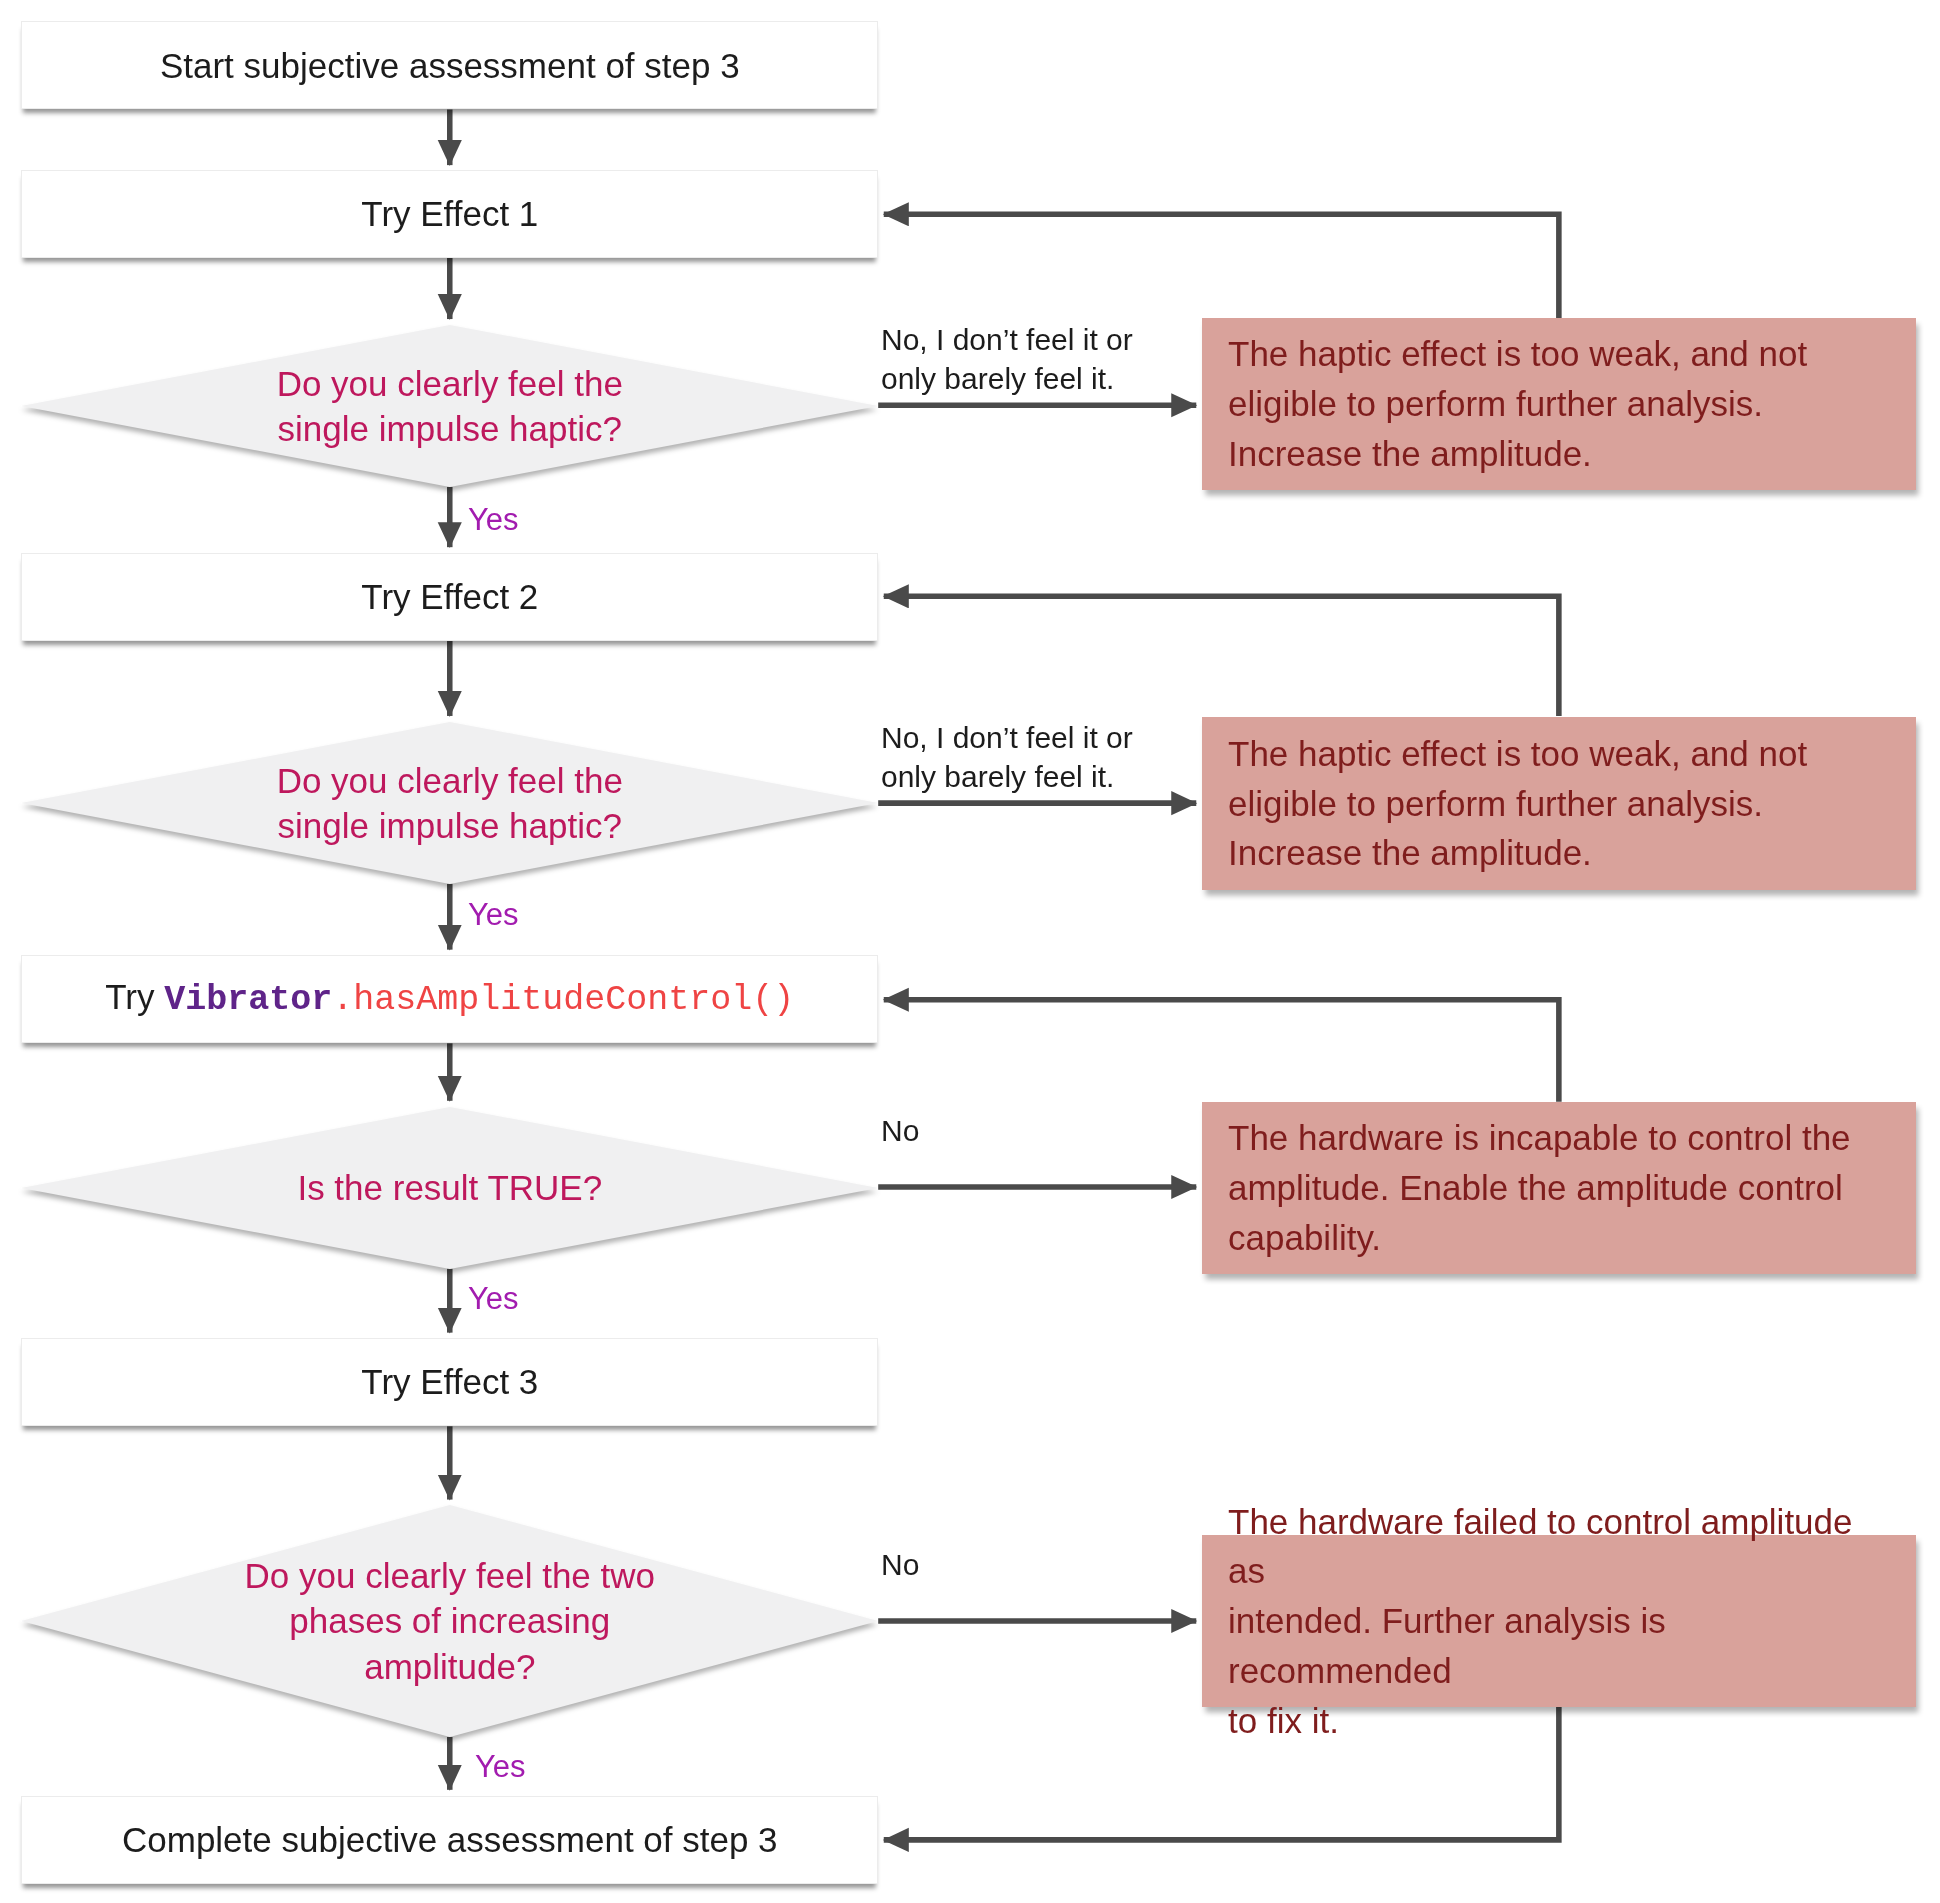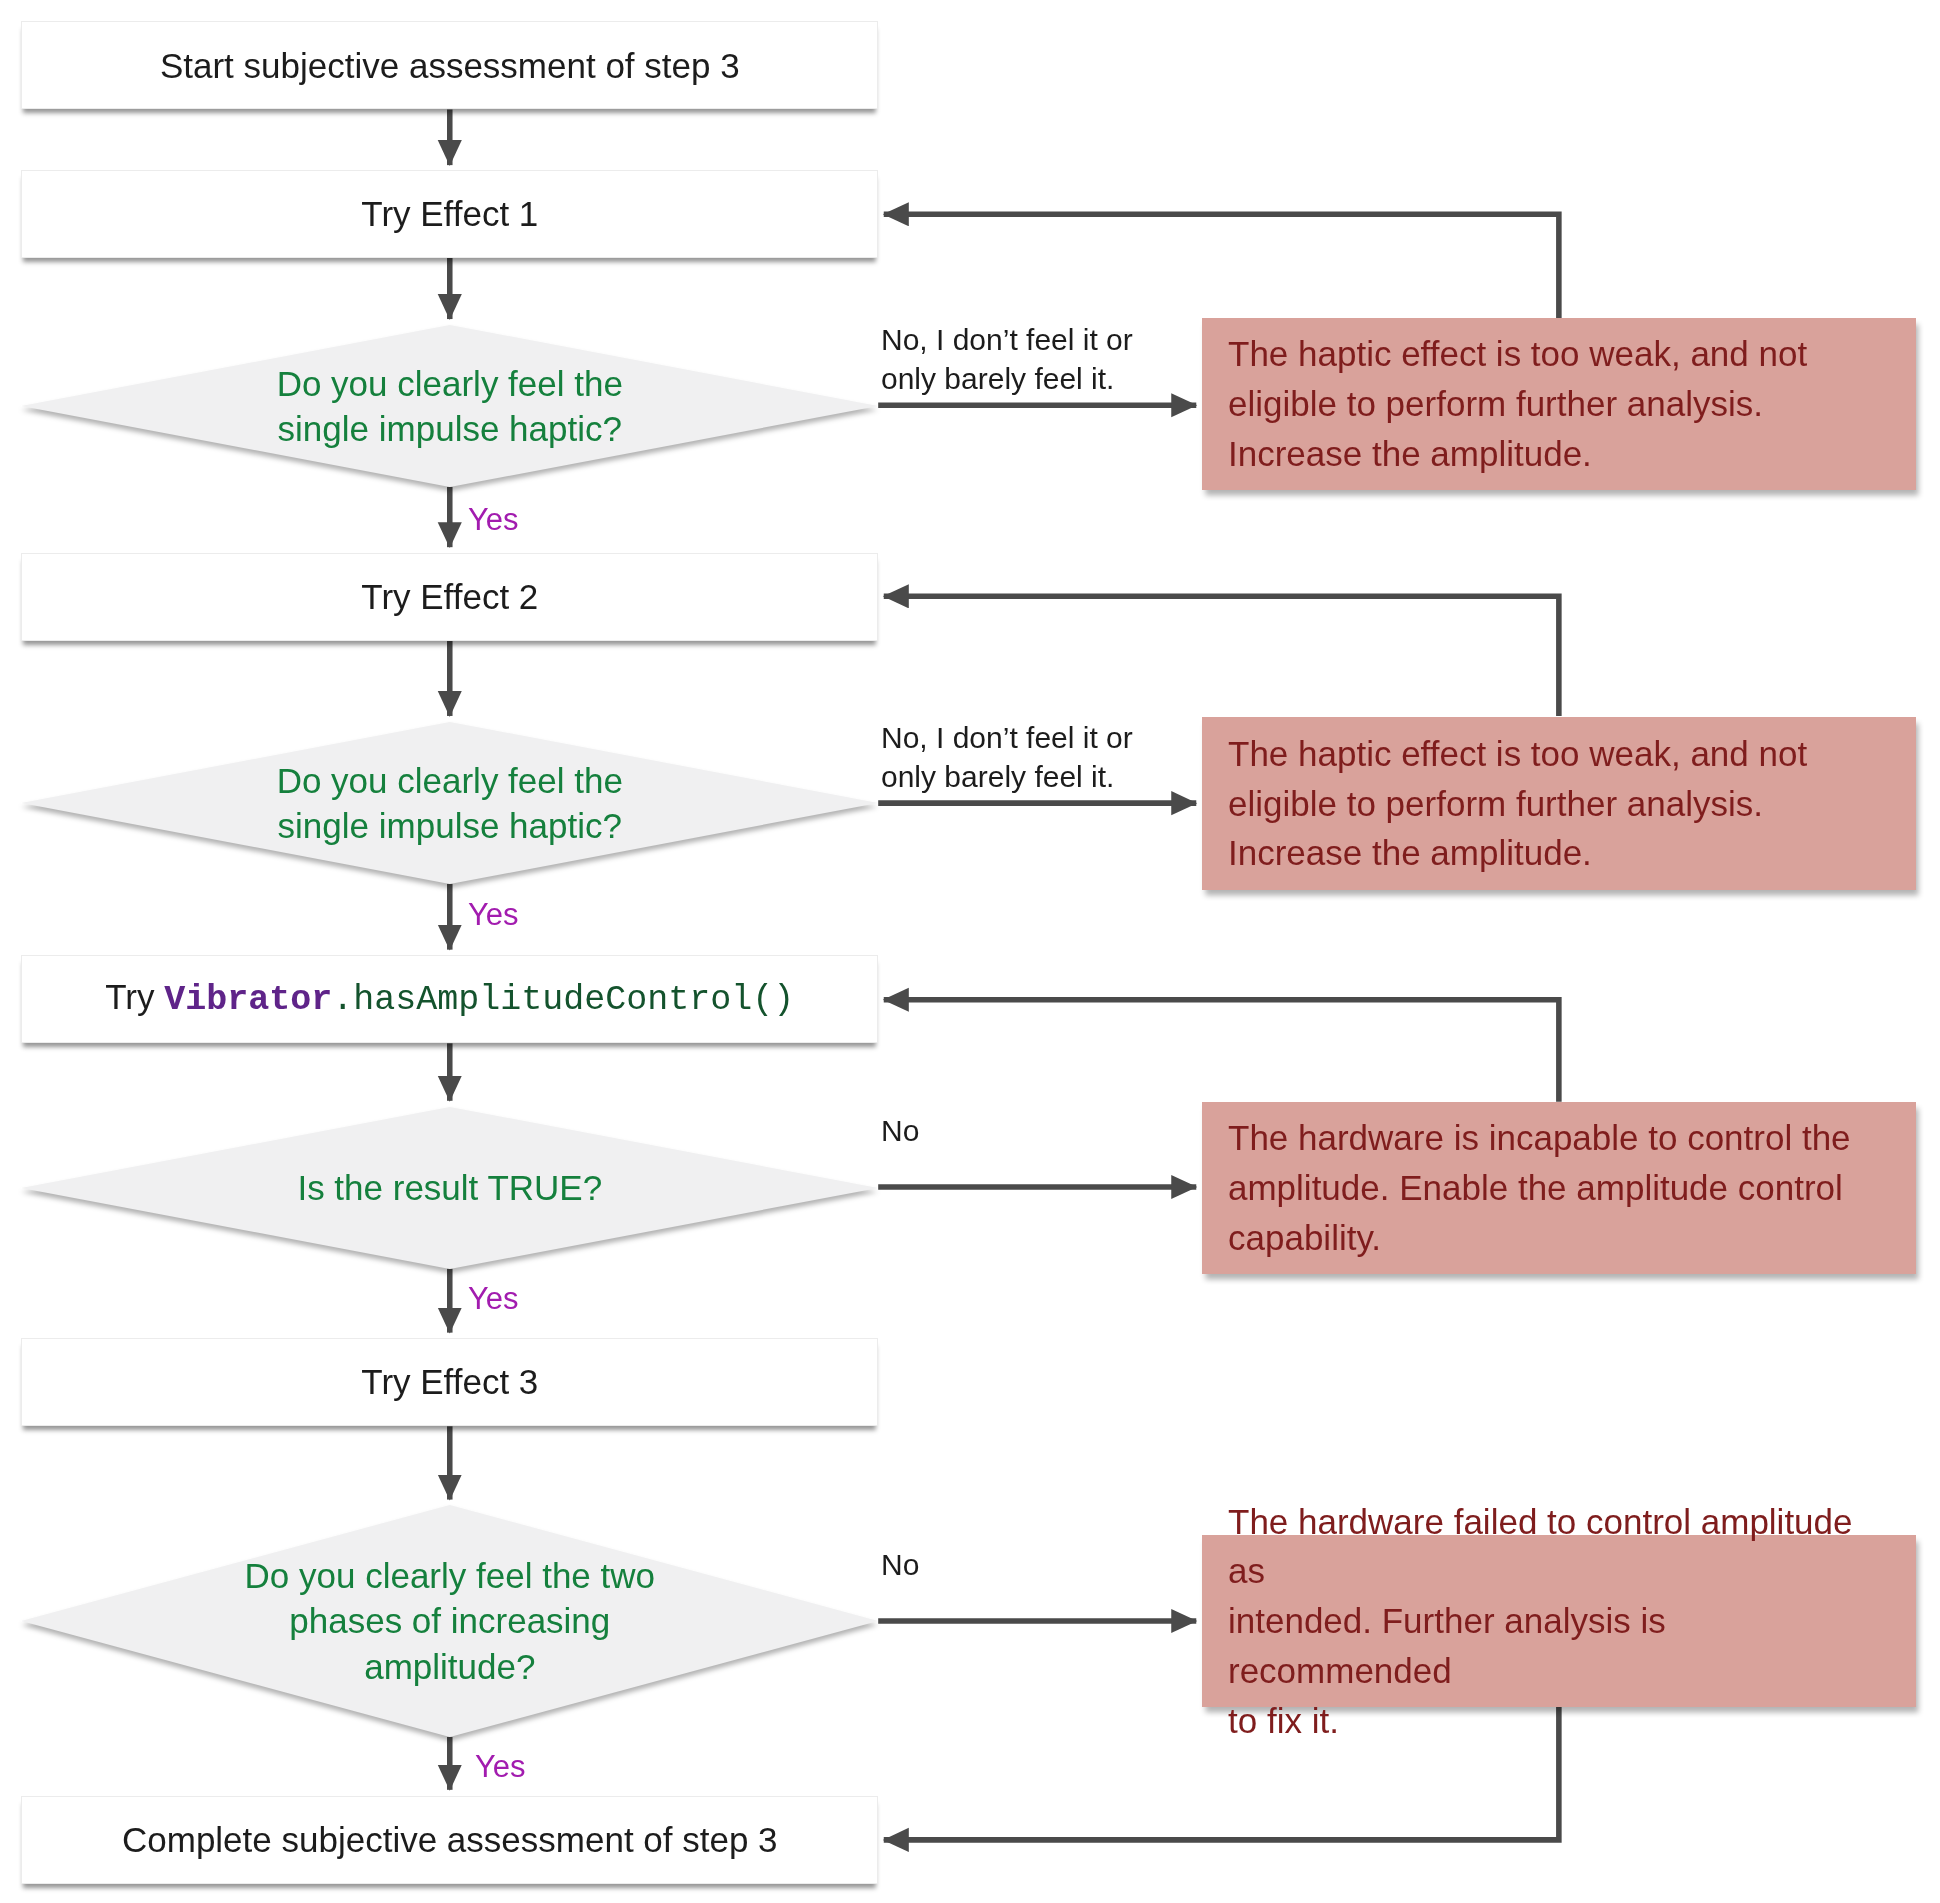--- a/index.html
+++ b/index.html
@@ -20,39 +20,39 @@
     box-shadow:0 5.6px 4.6px -1.9px rgba(0,0,0,0.42);
   }
   .diamond-wrap{
     position:absolute;left:21.3px;width:857px;
     filter:drop-shadow(0 4.6px 2.8px rgba(0,0,0,0.30));
   }
   .diamond{
     width:100%;height:100%;background:#f0f0f1;
     clip-path:polygon(50% 0, 100% 50%, 50% 100%, 0 50%);
     display:flex;align-items:center;justify-content:center;
-    text-align:center;font-size:35px;line-height:1.3;white-space:pre-line;color:#15803d;
+    text-align:center;font-size:35px;line-height:1.3;white-space:pre-line;color:#be185d;
   }
   .errbox{
     position:absolute;left:1202px;width:714px;background:#d9a29b;
     box-shadow:2.8px 5.6px 5.6px rgba(0,0,0,0.30);
     display:flex;align-items:center;box-sizing:border-box;
     padding:0 26px;font-size:35px;line-height:1.42;color:#7f1d1d;
     text-align:left;white-space:pre-line;
   }
   .edge-label{
     position:absolute;font-size:30px;line-height:1.3;color:#1c1c1c;
     text-align:left;white-space:pre-line;
   }
   .yes-label{
     position:absolute;font-size:31px;color:#a21caf;
   }
   .code{font-family:"Liberation Mono","DejaVu Sans Mono",monospace;}
   .code-class{font-weight:bold;color:#5f2489;}
-  .code-method{color:#14532d;}
+  .code-method{color:#ef4444;}
 </style>
 </head>
 <body>
 
 <div id="canvas">
 
   <svg class="connectors" width="1940" height="1903" viewBox="0 0 2092 2052">
     <defs>
       <marker id="ah" markerUnits="userSpaceOnUse" markerWidth="30" markerHeight="28" refX="27" refY="13" orient="auto">
         <path d="M0,0 L28,13 L0,26 Z" fill="#4a4a4a"></path>

